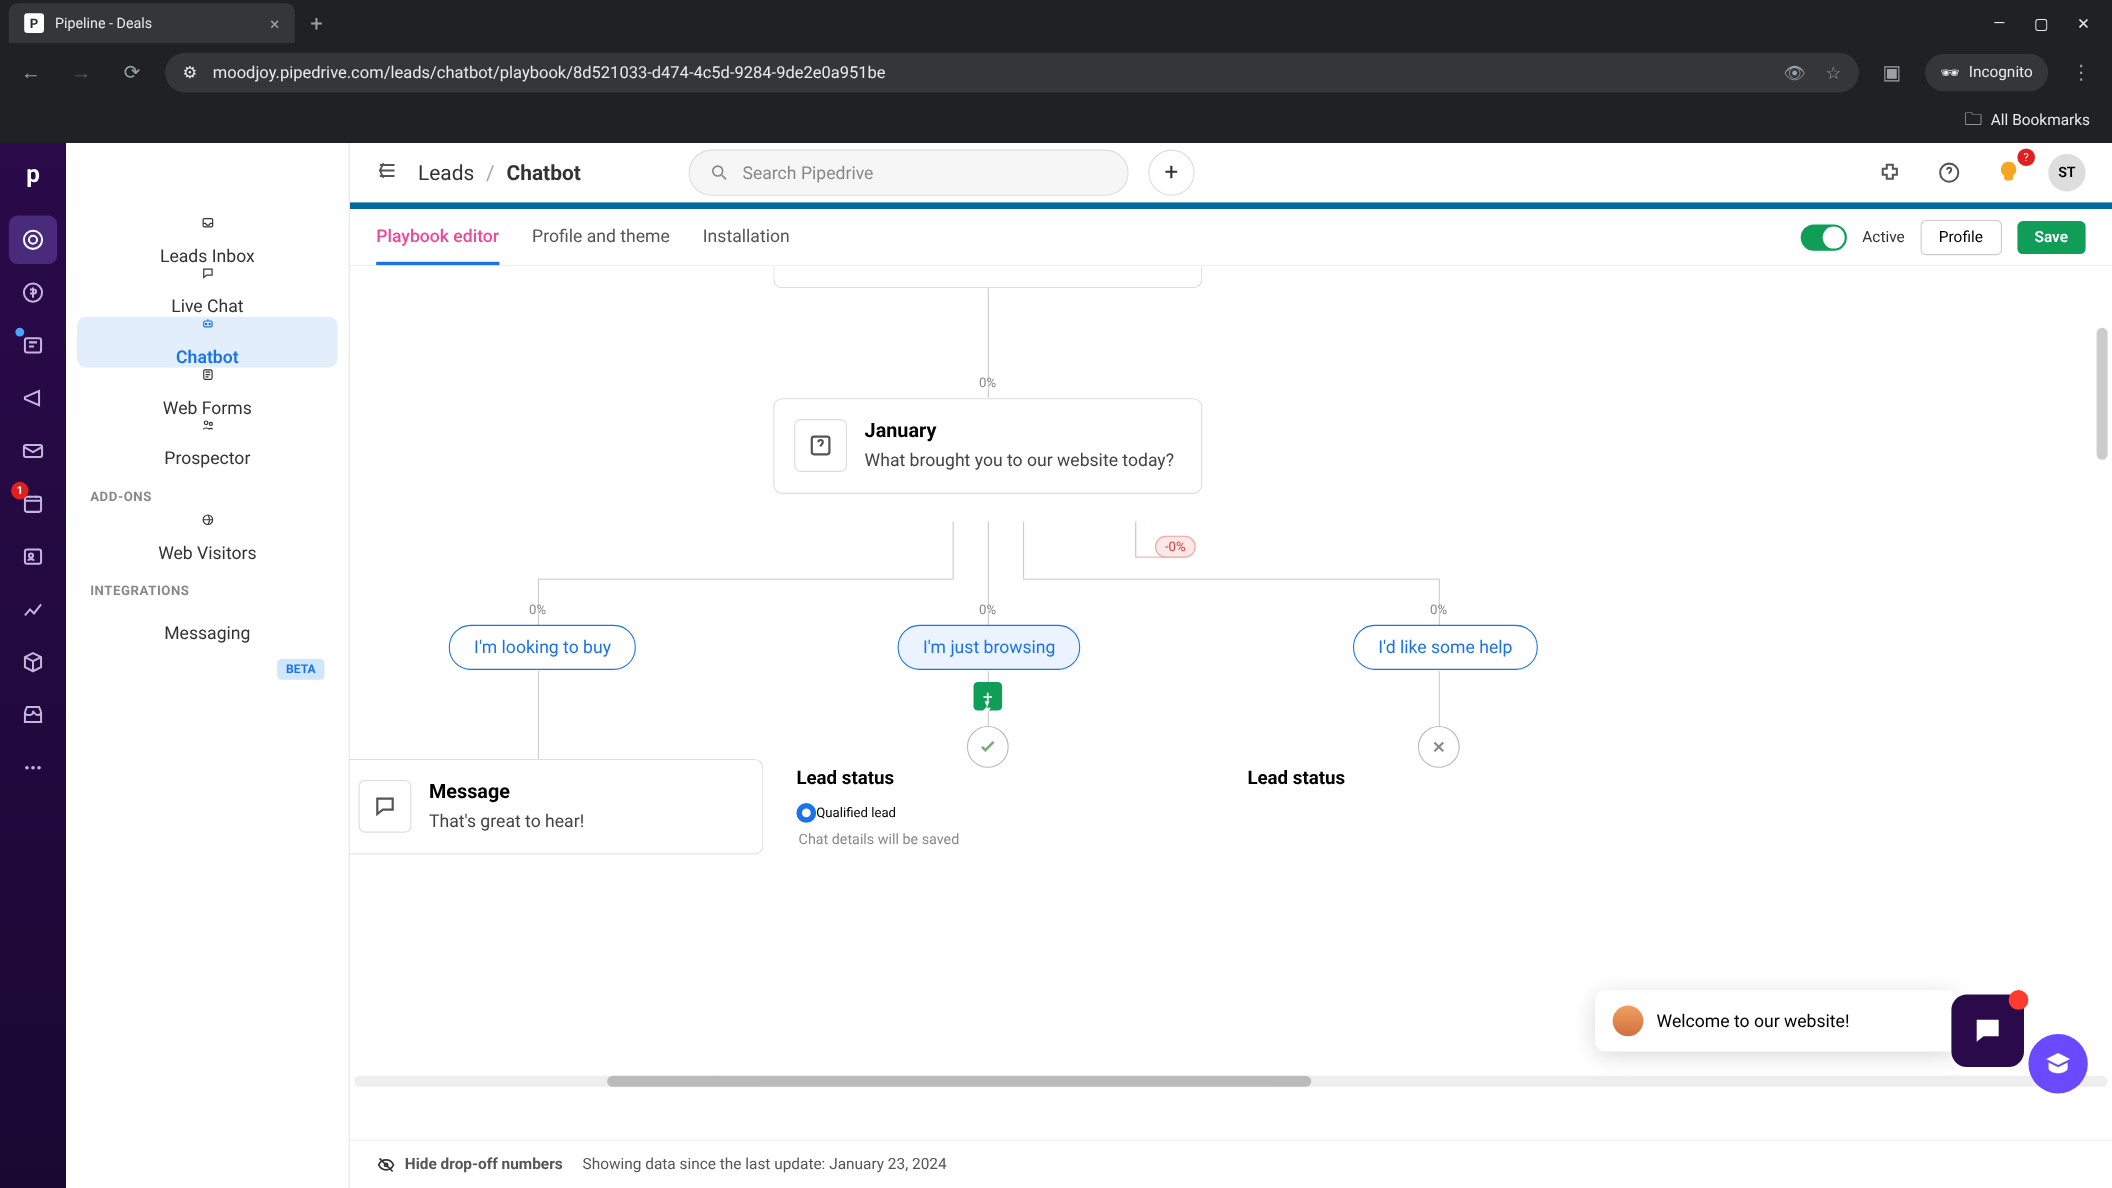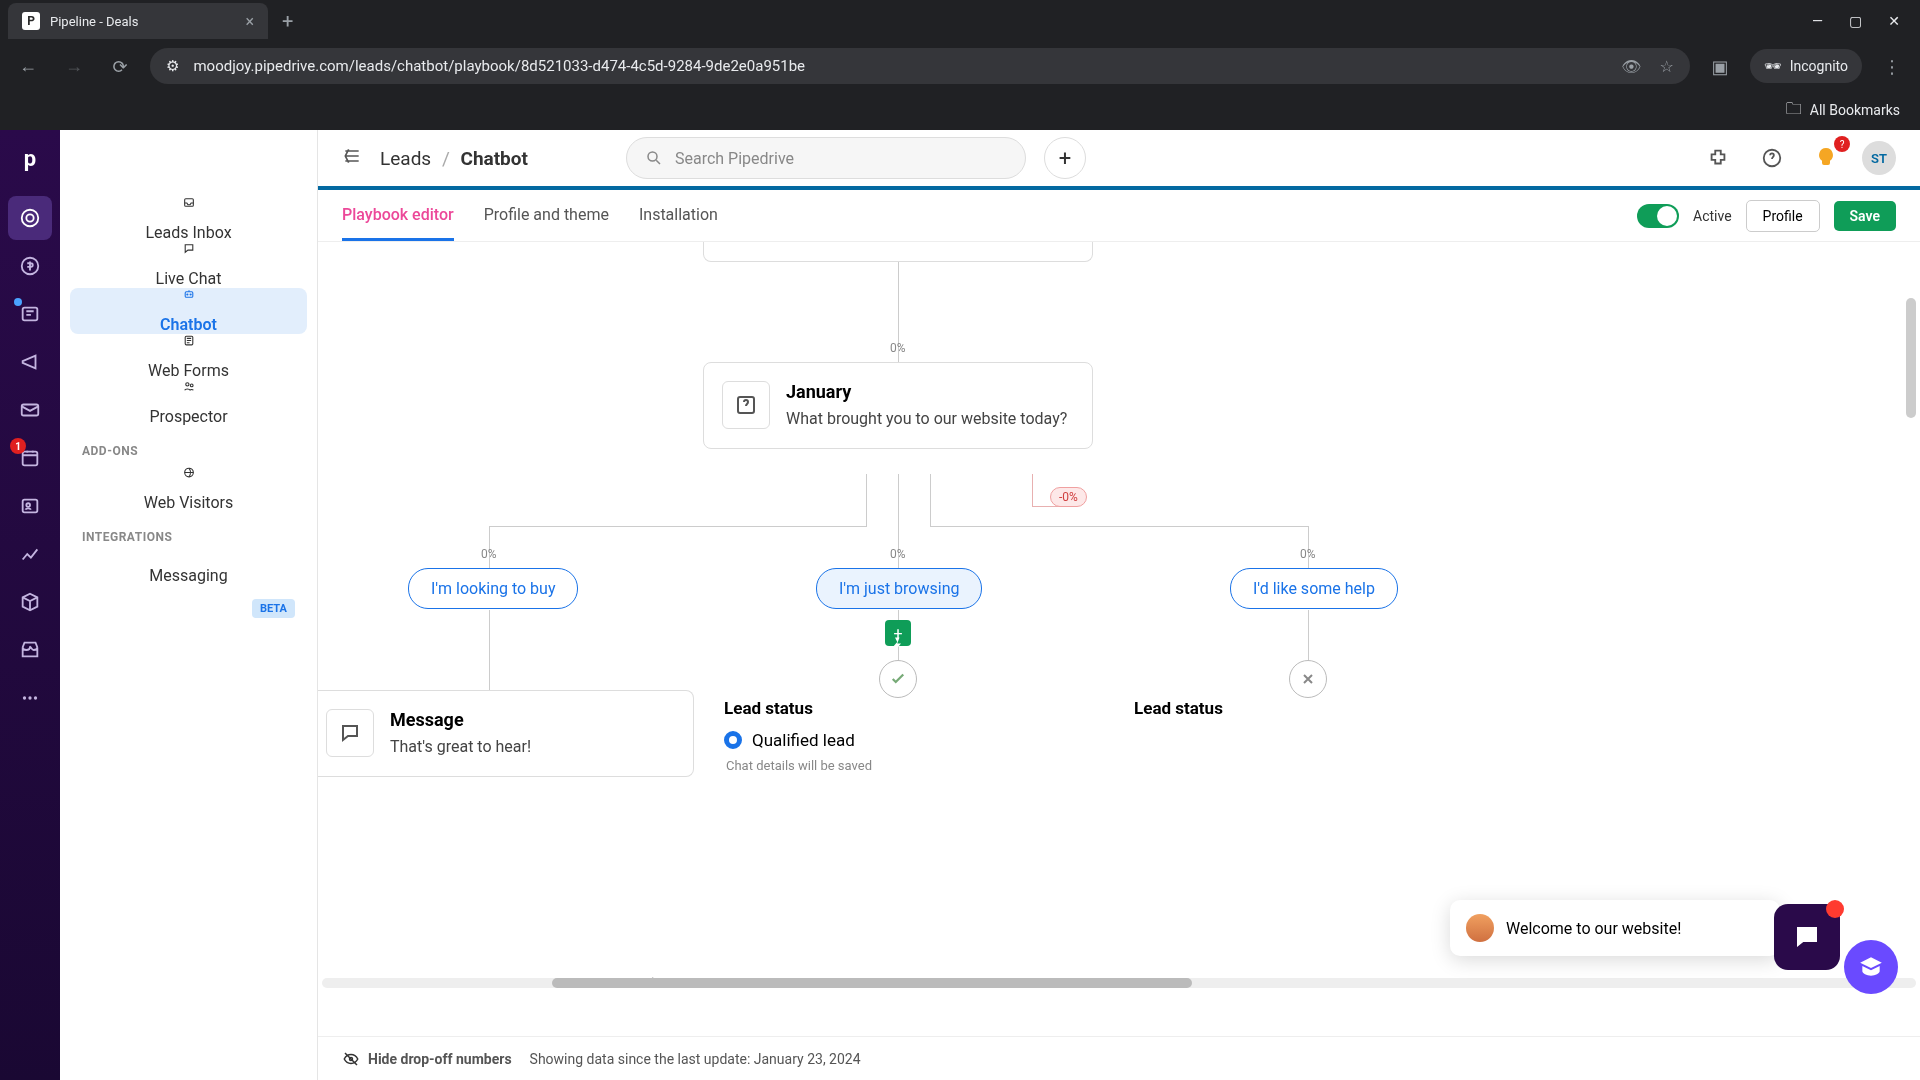--- a/index.html
+++ b/index.html
@@ -33,32 +33,32 @@
 .rail svg { width:22px; height:22px; }
 
 .sidebar { width:258px; border-right:1px solid #e5e5e5; padding:12px 10px; }
 .side-item { display:flex; align-items:center; gap:14px; height:46px; padding:0 12px; border-radius:8px; cursor:pointer; color:#333; font-size:16px;flex-direction:column;}
 .side-item.active { background:#e2eefc; color:#1a73e8; font-weight:600;}
 .side-item svg { width:22px; height:22px; }
 .side-heading { font-size:12px; font-weight:700; color:#888; letter-spacing:0.5px; padding:18px 12px 8px; }
 .beta { background:#d0e6fb; color:#1a73e8; font-size:11px; font-weight:700; padding:3px 8px; border-radius:4px; margin-left:auto;}
 
 .main { flex:1; display:flex; flex-direction:column; position:relative; overflow:hidden;}
-.topbar { height:60px; display:flex; align-items:center; padding:0 24px; gap:18px; border-bottom:4px solid #0369a1;}
+.topbar { height:60px; display:flex; align-items:center; padding:0 24px; gap:18px; border-bottom:6px solid #0369a1;}
 .hamburger { cursor:pointer;}
 .breadcrumb { font-size:19px; color:#333; }
 .breadcrumb .sep { color:#aaa; margin:0 6px; }
 .breadcrumb .current { font-weight:700; }
 .search { margin-left:80px; height:42px; border-radius:21px; border:1px solid #ddd; background:#f6f6f6; display:flex; align-items:center; padding:0 18px; gap:12px; width:400px; color:#888; font-size:16px;}
 .add-btn { width:42px; height:42px; border-radius:50%; border:1px solid #ddd; display:flex; align-items:center; justify-content:center; font-size:22px; cursor:pointer; color:#333;}
 .topbar-right { margin-left:auto; display:flex; align-items:center; gap:18px;}
 .topbar-right .icon-btn { width:36px; height:36px; display:flex; align-items:center; justify-content:center; cursor:pointer; color:#555; position:relative;}
 .lightbulb { color:#f5a623; position:relative;}
 .lightbulb .count { position:absolute; top:-4px; right:-6px; background:#e02020; color:#fff; font-size:10px; width:16px; height:16px; border-radius:50%; display:flex; align-items:center; justify-content:center;}
-.avatar { width:34px; height:34px; border-radius:50%; background:#ddd; display:flex; align-items:center; justify-content:center; font-size:13px; font-weight:600; color:#0369a1;}
+.avatar { width:34px; height:34px; border-radius:50%; background:#ddd; display:flex; align-items:center; justify-content:center; font-size:13px; font-weight:600; color:#000000;}
 
 .tabs-row { height:52px; display:flex; align-items:center; padding:0 24px; gap:30px; border-bottom:1px solid #eee;}
 .tab-item { font-size:16px; color:#555; cursor:pointer; height:100%; display:flex; align-items:center; border-bottom:3px solid transparent;}
 .tab-item.active { color:#ec4899; border-bottom-color:#1a73e8; font-weight:500;}
 .tabs-right { margin-left:auto; display:flex; align-items:center; gap:14px;}
 .toggle { width:42px; height:24px; background:#0f9d58; border-radius:12px; position:relative; cursor:pointer;}
 .toggle::after { content:''; position:absolute; right:2px; top:2px; width:20px; height:20px; background:#fff; border-radius:50%;}
 .active-label { font-size:14px; color:#333;}
 .btn-cancel { padding:7px 16px; border:1px solid #ccc; border-radius:5px; background:#fff; cursor:pointer; font-size:14px;}
 .btn-save { padding:7px 16px; border:none; border-radius:5px; background:#0f9d58; color:#fff; cursor:pointer; font-size:14px; font-weight:600;}
@@ -73,21 +73,21 @@
 .pill.sel { background:#eaf3fe;}
 .pct { position:absolute; font-size:12px; color:#888;}
 .neg-pct { position:absolute; border:1px solid #f0a0a0; background:#fde8e8; color:#d04040; font-size:12px; padding:2px 8px; border-radius:10px;}
 .line { position:absolute; background:#ccc;}
 .line-h { height:1px;}
 .line-v { width:1px;}
 .circle-btn { width:38px; height:38px; border:1.5px solid #bbb; border-radius:50%; background:#fff; display:flex; align-items:center; justify-content:center; position:absolute; cursor:pointer; color:#888;}
 .add-node { position:absolute; width:26px; height:26px; background:#0f9d58; border-radius:4px; display:flex; align-items:center; justify-content:center; color:#fff; cursor:pointer; font-size:16px;}
 .lead-status { position:absolute; }
 .lead-status .title { font-size:17px; font-weight:700; margin-bottom:12px;}
-.radio-row { display:flex; align-items:center; gap:10px; font-size:17px;}
+.radio-row { display:flex; align-items:center; gap:0; font-size:12px;}
 .radio { width:18px; height:18px; border:5px solid #1a73e8; border-radius:50%;}
 .sub { font-size:13px; color:#888; margin-top:8px; margin-left:2px;}
 
 .footer-bar { height:44px; border-top:1px solid #eee; display:flex; align-items:center; padding:0 24px; gap:18px; font-size:14px; color:#555;}
 .footer-bar .hide { font-weight:700; cursor:pointer; display:flex; align-items:center; gap:8px;}
 .hscroll { position:absolute; left:320px; right:260px; bottom:48px; height:10px; background:#eee; border-radius:5px;}
 .hscroll::before { content:''; position:absolute; left:230px; width:640px; height:100%; background:#bbb; border-radius:5px;}
 .harr { position:absolute; bottom:48px; left:326px; font-size:12px; color:#888;}
 
 .chat-popup { position:absolute; right:140px; bottom:80px; width:330px; height:56px; background:#fff; border-radius:10px; box-shadow:0 4px 20px rgba(0,0,0,0.15); display:flex; align-items:center; padding:0 16px; gap:12px;}

